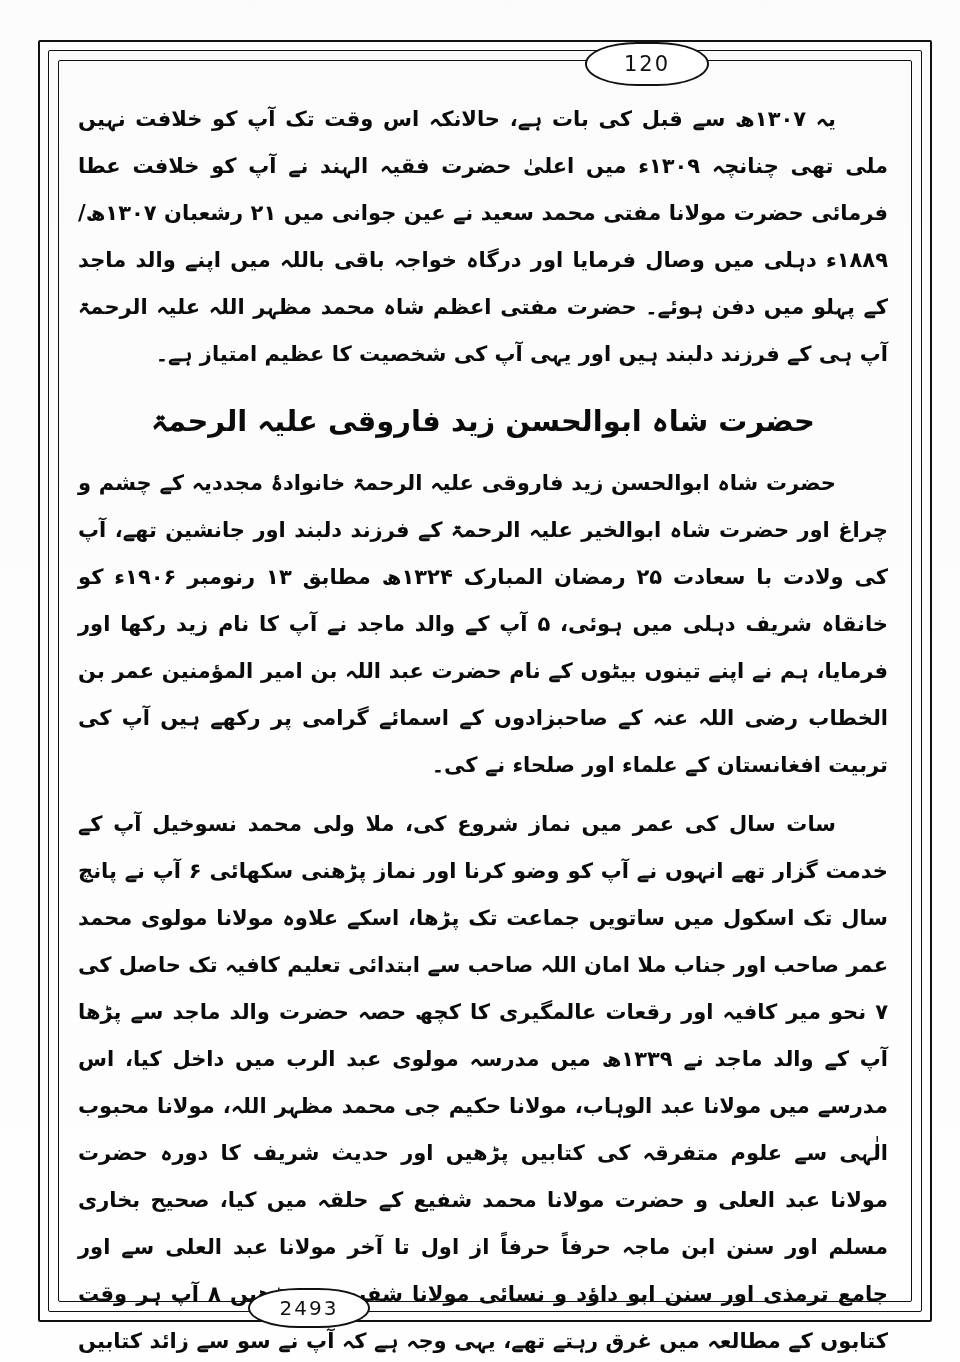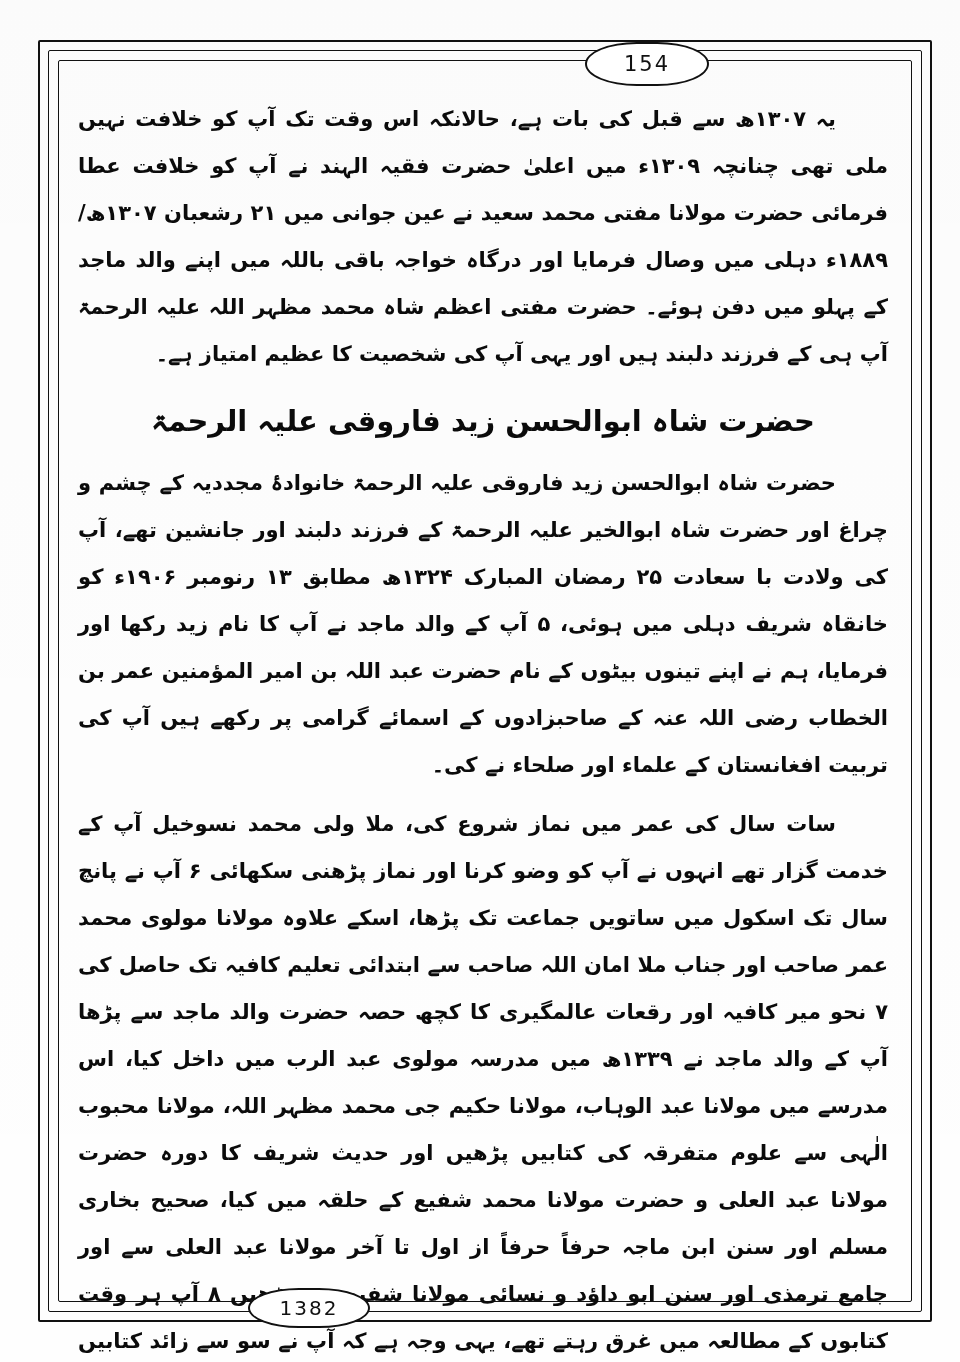--- a/index.html
+++ b/index.html
@@ -128,31 +128,31 @@
 </style>
 </head>
 <body>
 
 <div class="page">
 
   <div class="frame-outer"></div>
   <div class="frame-mid"></div>
   <div class="frame-inner"></div>
 
-  <div class="cartouche cartouche-top">154</div>
+  <div class="cartouche cartouche-top">120</div>
 
   <div class="content">
 
     <p class="para first-indent">یہ ۱۳۰۷ھ سے قبل کی بات ہے، حالانکہ اس وقت تک آپ کو خلافت نہیں ملی تھی چنانچہ ۱۳۰۹ء میں اعلیٰ حضرت فقیہ الہند نے آپ کو خلافت عطا فرمائی حضرت مولانا مفتی محمد سعید نے عین جوانی میں ۲۱ رشعبان ۱۳۰۷ھ/ ۱۸۸۹ء دہلی میں وصال فرمایا اور درگاہ خواجہ باقی باللہ میں اپنے والد ماجد کے پہلو میں دفن ہوئے۔ حضرت مفتی اعظم شاہ محمد مظہر اللہ علیہ الرحمۃ آپ ہی کے فرزند دلبند ہیں اور یہی آپ کی شخصیت کا عظیم امتیاز ہے۔</p>
 
     <h2 class="heading">حضرت شاہ ابوالحسن زید فاروقی علیہ الرحمۃ</h2>
 
     <p class="para first-indent">حضرت شاہ ابوالحسن زید فاروقی علیہ الرحمۃ خانوادۂ مجددیہ کے چشم و چراغ اور حضرت شاہ ابوالخیر علیہ الرحمۃ کے فرزند دلبند اور جانشین تھے، آپ کی ولادت با سعادت ۲۵ رمضان المبارک ۱۳۲۴ھ مطابق ۱۳ رنومبر ۱۹۰۶ء کو خانقاہ شریف دہلی میں ہوئی، ۵ آپ کے والد ماجد نے آپ کا نام زید رکھا اور فرمایا، ہم نے اپنے تینوں بیٹوں کے نام حضرت عبد اللہ بن امیر المؤمنین عمر بن الخطاب رضی اللہ عنہ کے صاحبزادوں کے اسمائے گرامی پر رکھے ہیں آپ کی تربیت افغانستان کے علماء اور صلحاء نے کی۔</p>
 
     <div class="spacer-sm"></div>
 
     <p class="para first-indent">سات سال کی عمر میں نماز شروع کی، ملا ولی محمد نسوخیل آپ کے خدمت گزار تھے انہوں نے آپ کو وضو کرنا اور نماز پڑھنی سکھائی ۶ آپ نے پانچ سال تک اسکول میں ساتویں جماعت تک پڑھا، اسکے علاوہ مولانا مولوی محمد عمر صاحب اور جناب ملا امان اللہ صاحب سے ابتدائی تعلیم کافیہ تک حاصل کی ۷ نحو میر کافیہ اور رقعات عالمگیری کا کچھ حصہ حضرت والد ماجد سے پڑھا آپ کے والد ماجد نے ۱۳۳۹ھ میں مدرسہ مولوی عبد الرب میں داخل کیا، اس مدرسے میں مولانا عبد الوہاب، مولانا حکیم جی محمد مظہر اللہ، مولانا محبوب الٰہی سے علوم متفرقہ کی کتابیں پڑھیں اور حدیث شریف کا دورہ حضرت مولانا عبد العلی و حضرت مولانا محمد شفیع کے حلقہ میں کیا، صحیح بخاری مسلم اور سنن ابن ماجہ حرفاً حرفاً از اول تا آخر مولانا عبد العلی سے اور جامع ترمذی اور سنن ابو داؤد و نسائی مولانا شفیع سے پڑھیں ۸ آپ ہر وقت کتابوں کے مطالعہ میں غرق رہتے تھے، یہی وجہ ہے کہ آپ نے سو سے زائد کتابیں تصنیف فرمائیں۔ آپ جامع الازہر مصر ۲۲ رذی القعدہ ۱۳۳۹ھ/ ۱۱ راپریل ۱۹۳۱ء تشریف لے گئے جہاں سے آپ نے سند حاصل فرمائی۔ ۱۳۵۰ھ میں حج بیت اللہ کی سعادت حاصل ہوئی، آپ کو فقہ پر عبور حاصل تھا۔ حضرت شاہ ابوالحسن زید فاروقی علیہ الرحمۃ نے واپسی مصر سے پرانیا علیہم السلام اور حضرات اہل اللہ کی قبور کی زیارت کی۔ آپ گیارہ سال</p>
 
   </div>
 
-  <div class="cartouche cartouche-bottom">1382</div>
+  <div class="cartouche cartouche-bottom">2493</div>
 
 </div>
 
 </body></html>

